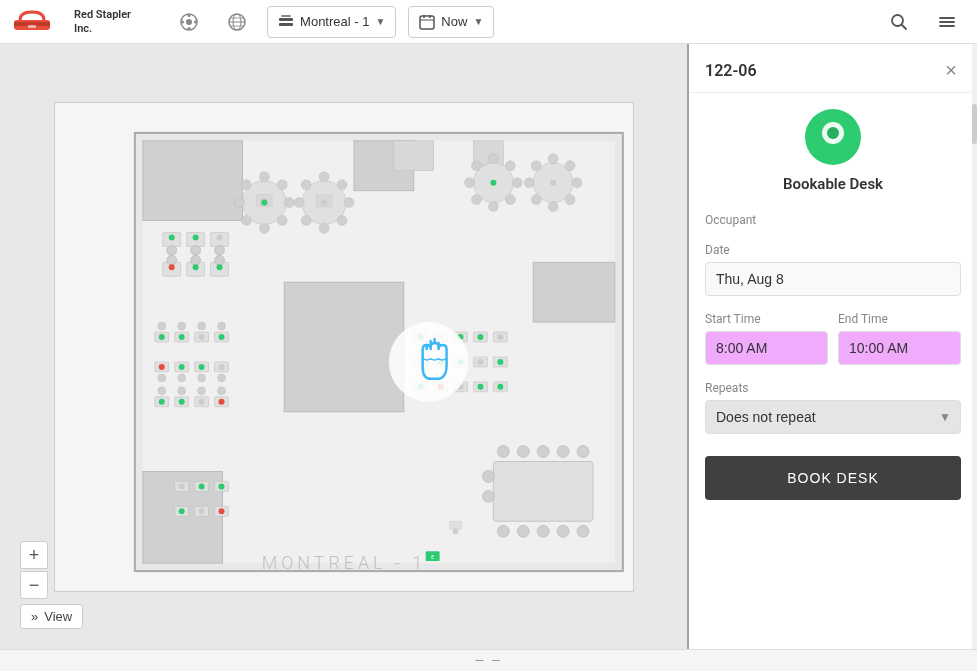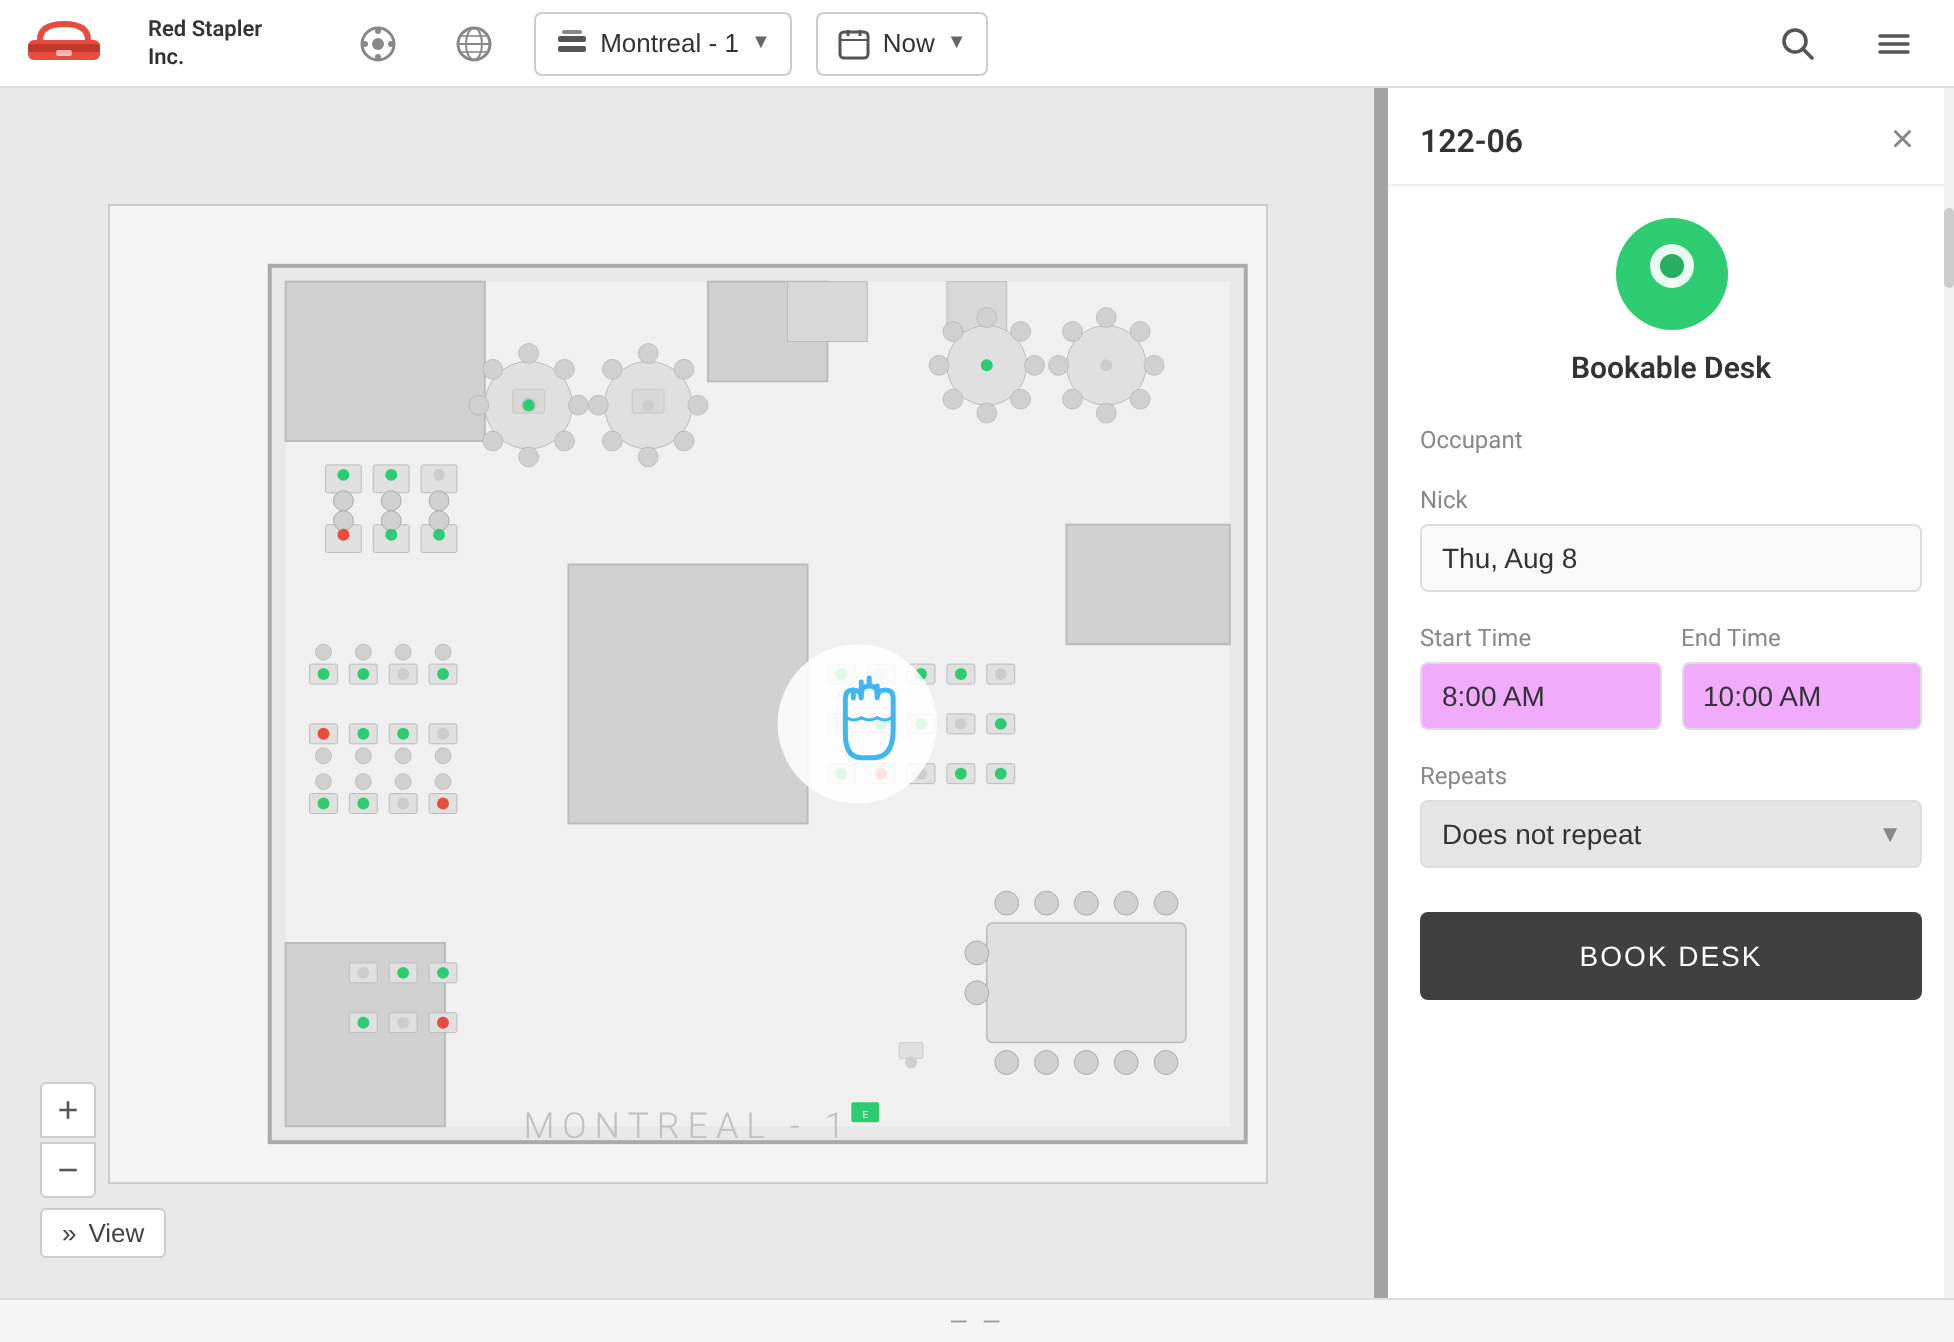--- a/index.html
+++ b/index.html
@@ -125,21 +125,21 @@
       display: flex;
       align-items: center;
       gap: 6px;
       color: #444;
     }
 
     
     .right-panel {
       width: 290px;
       background: #fff;
-      border-left: 7px solid #a3a3a3;
+      border-left: 2px solid #a3a3a3;
       display: flex;
       flex-direction: column;
       overflow-y: auto;
       flex-shrink: 0;
     }
     .panel-header {
       display: flex;
       align-items: center;
       justify-content: space-between;
       padding: 14px 16px 10px;
@@ -638,21 +638,21 @@
       
       <div class="desk-type-label">Bookable Desk</div>
 
       
       <div class="form-group">
         <label class="form-label">Occupant</label>
       </div>
 
       
       <div class="form-group">
-        <label class="form-label">Nick</label>
+        <label class="form-label">Date</label>
         <input class="form-input" type="text" value="Thu, Aug 8" style="">
       </div>
 
       
       <div class="time-row">
         <div class="time-group">
           <label class="form-label">Start Time</label>
           <input class="time-input" type="text" value="8:00 AM" style="">
         </div>
         <div class="time-group">

